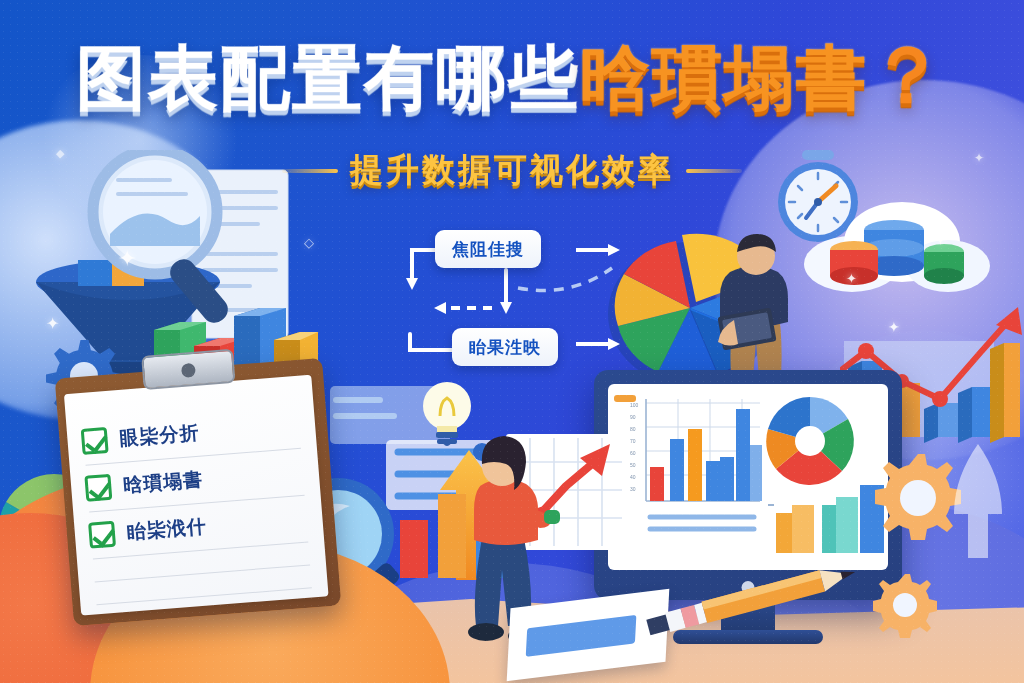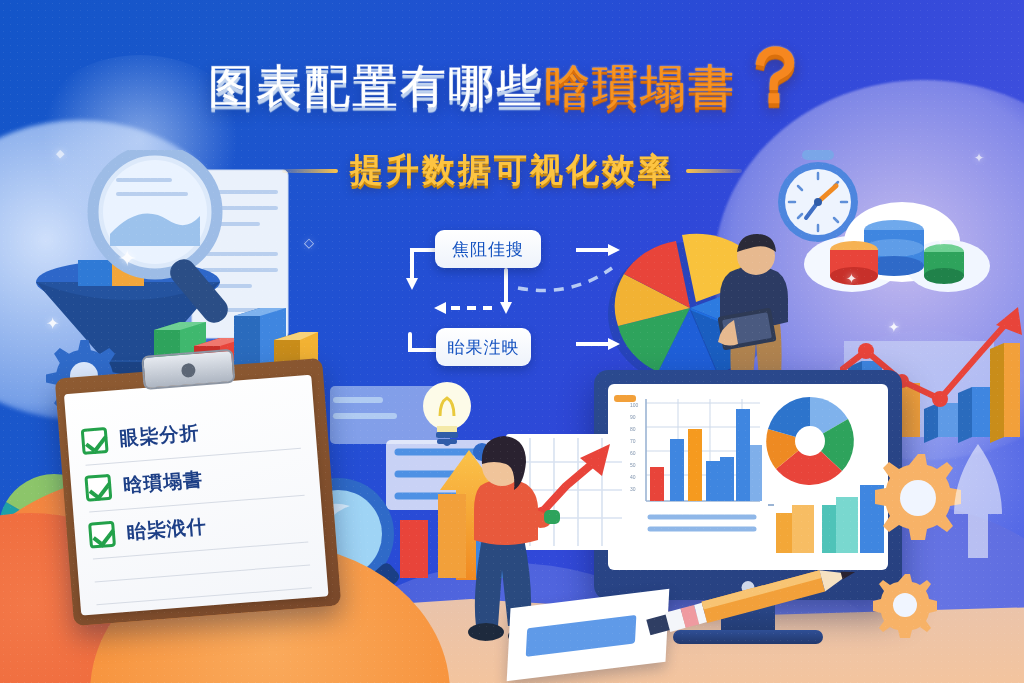--- a/index.html
+++ b/index.html
@@ -73,21 +73,21 @@
   
   .floor {
     position: absolute; left: 0; right: 0; bottom: 0; height: 140px;
     background: linear-gradient(180deg, rgba(247,210,176,.0) 0%, rgba(246,205,170,.9) 22%, rgba(243,196,158,1) 100%);
     clip-path: polygon(0 62%, 46% 40%, 72% 52%, 100% 46%, 100% 100%, 0 100%);
   }
 
   
   .title-wrap { position: absolute; left: 0; right: 0; top: 36px; text-align: center; }
   .title {
-    font-size: 46px; font-weight: 400; letter-spacing: 2px;
+    font-size: 70px; font-weight: 700; letter-spacing: 2px;
     line-height: 1.0; white-space: nowrap;
     font-family: "DejaVu Sans", "Liberation Sans", sans-serif;
   }
   .t-white {
     color: #ffffff;
     text-shadow:
       0 4px 0 #bfd2ef, 0 5px 1px #a9c0e6,
       0 7px 14px rgba(4,24,80,.45);
     -webkit-text-stroke: 1px rgba(255,255,255,.35);
   }
@@ -115,21 +115,21 @@
     white-space: nowrap;
   }
 
   
   .flow-box {
     position: absolute;
     background: linear-gradient(180deg,#ffffff,#eef3fb);
     border-radius: 9px;
     box-shadow: 0 4px 10px rgba(8,30,80,.3);
     display: flex; align-items: center; justify-content: center;
-    color: #1452c0; font-weight: 400; font-size: 17px; letter-spacing: 1px;
+    color: #1452c0; font-weight: 700; font-size: 17px; letter-spacing: 1px;
     padding: 12px 12px; white-space: nowrap;
   }
   .arrow-svg { position: absolute; overflow: visible; }
 
   
   .clipboard {
     position: absolute; left: 64px; top: 368px; width: 268px; height: 248px;
     transform: rotate(-4.5deg);
   }
   .cb-back {
@@ -415,21 +415,21 @@
     </g>
     <g stroke="#ffffff" stroke-width="4" fill="none">
       <path d="M256 22 L292 22"></path>
       <path d="M256 116 L292 116"></path>
     </g>
     <polygon points="300,22 288,16 288,28" fill="#fff"></polygon>
     <polygon points="300,116 288,110 288,122" fill="#fff"></polygon>
   </svg>
 
   <div class="flow-box" style="left:435px;top:230px;width:106px;height:38px">焦阻佳搜</div>
-  <div class="flow-box" style="left:436px;top:328px;width:95px;height:38px">眙果泩映</div>
+  <div class="flow-box" style="left:452px;top:328px;width:106px;height:38px">眙果泩映</div>
 
   <svg class="layer" style="left:330px;top:380px;width:230px;height:160px" viewBox="0 0 230 160">
     <rect x="0" y="6" width="120" height="58" rx="5" fill="#cfe2fa" opacity=".55"></rect>
     <rect x="56" y="60" width="130" height="70" rx="5" fill="#ffffff" opacity=".75"></rect>
     <g>
       <g stroke="#4e91e4" stroke-width="7" stroke-linecap="round">
         <line x1="68" y1="72" x2="148" y2="72"></line>
           <line x1="68" y1="94" x2="160" y2="94"></line>
           <line x1="68" y1="116" x2="152" y2="116"></line>
       </g>

